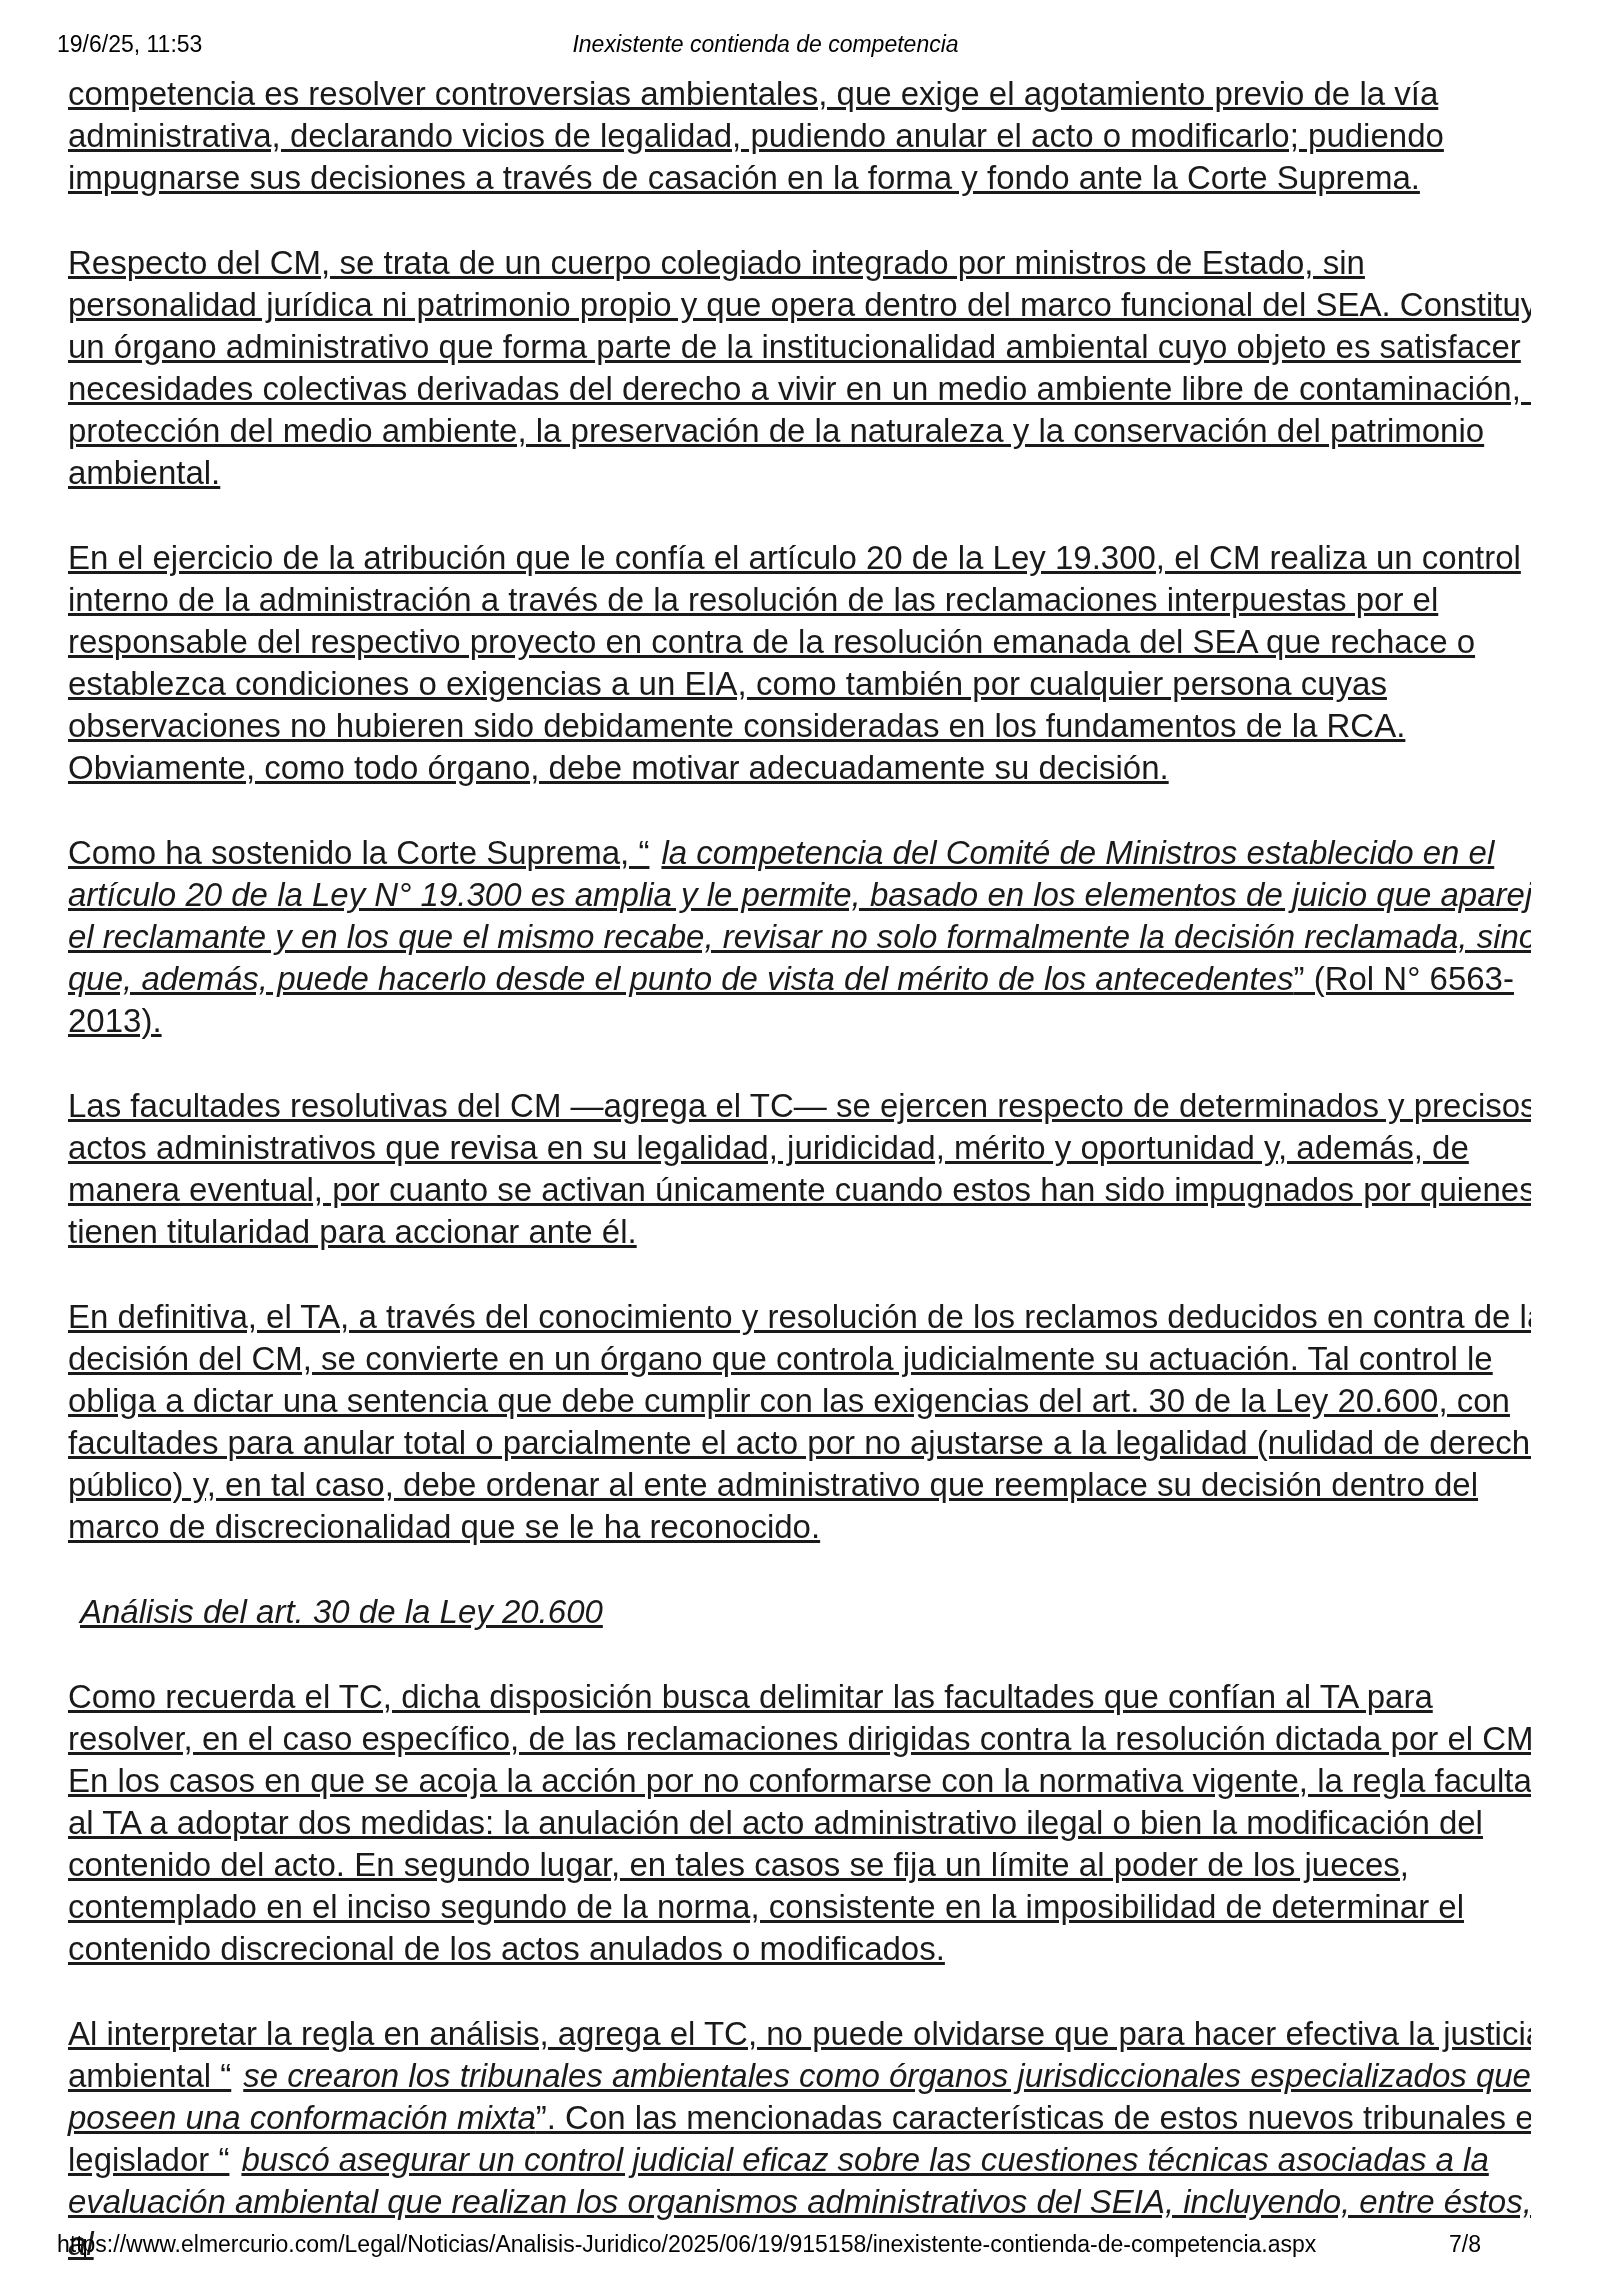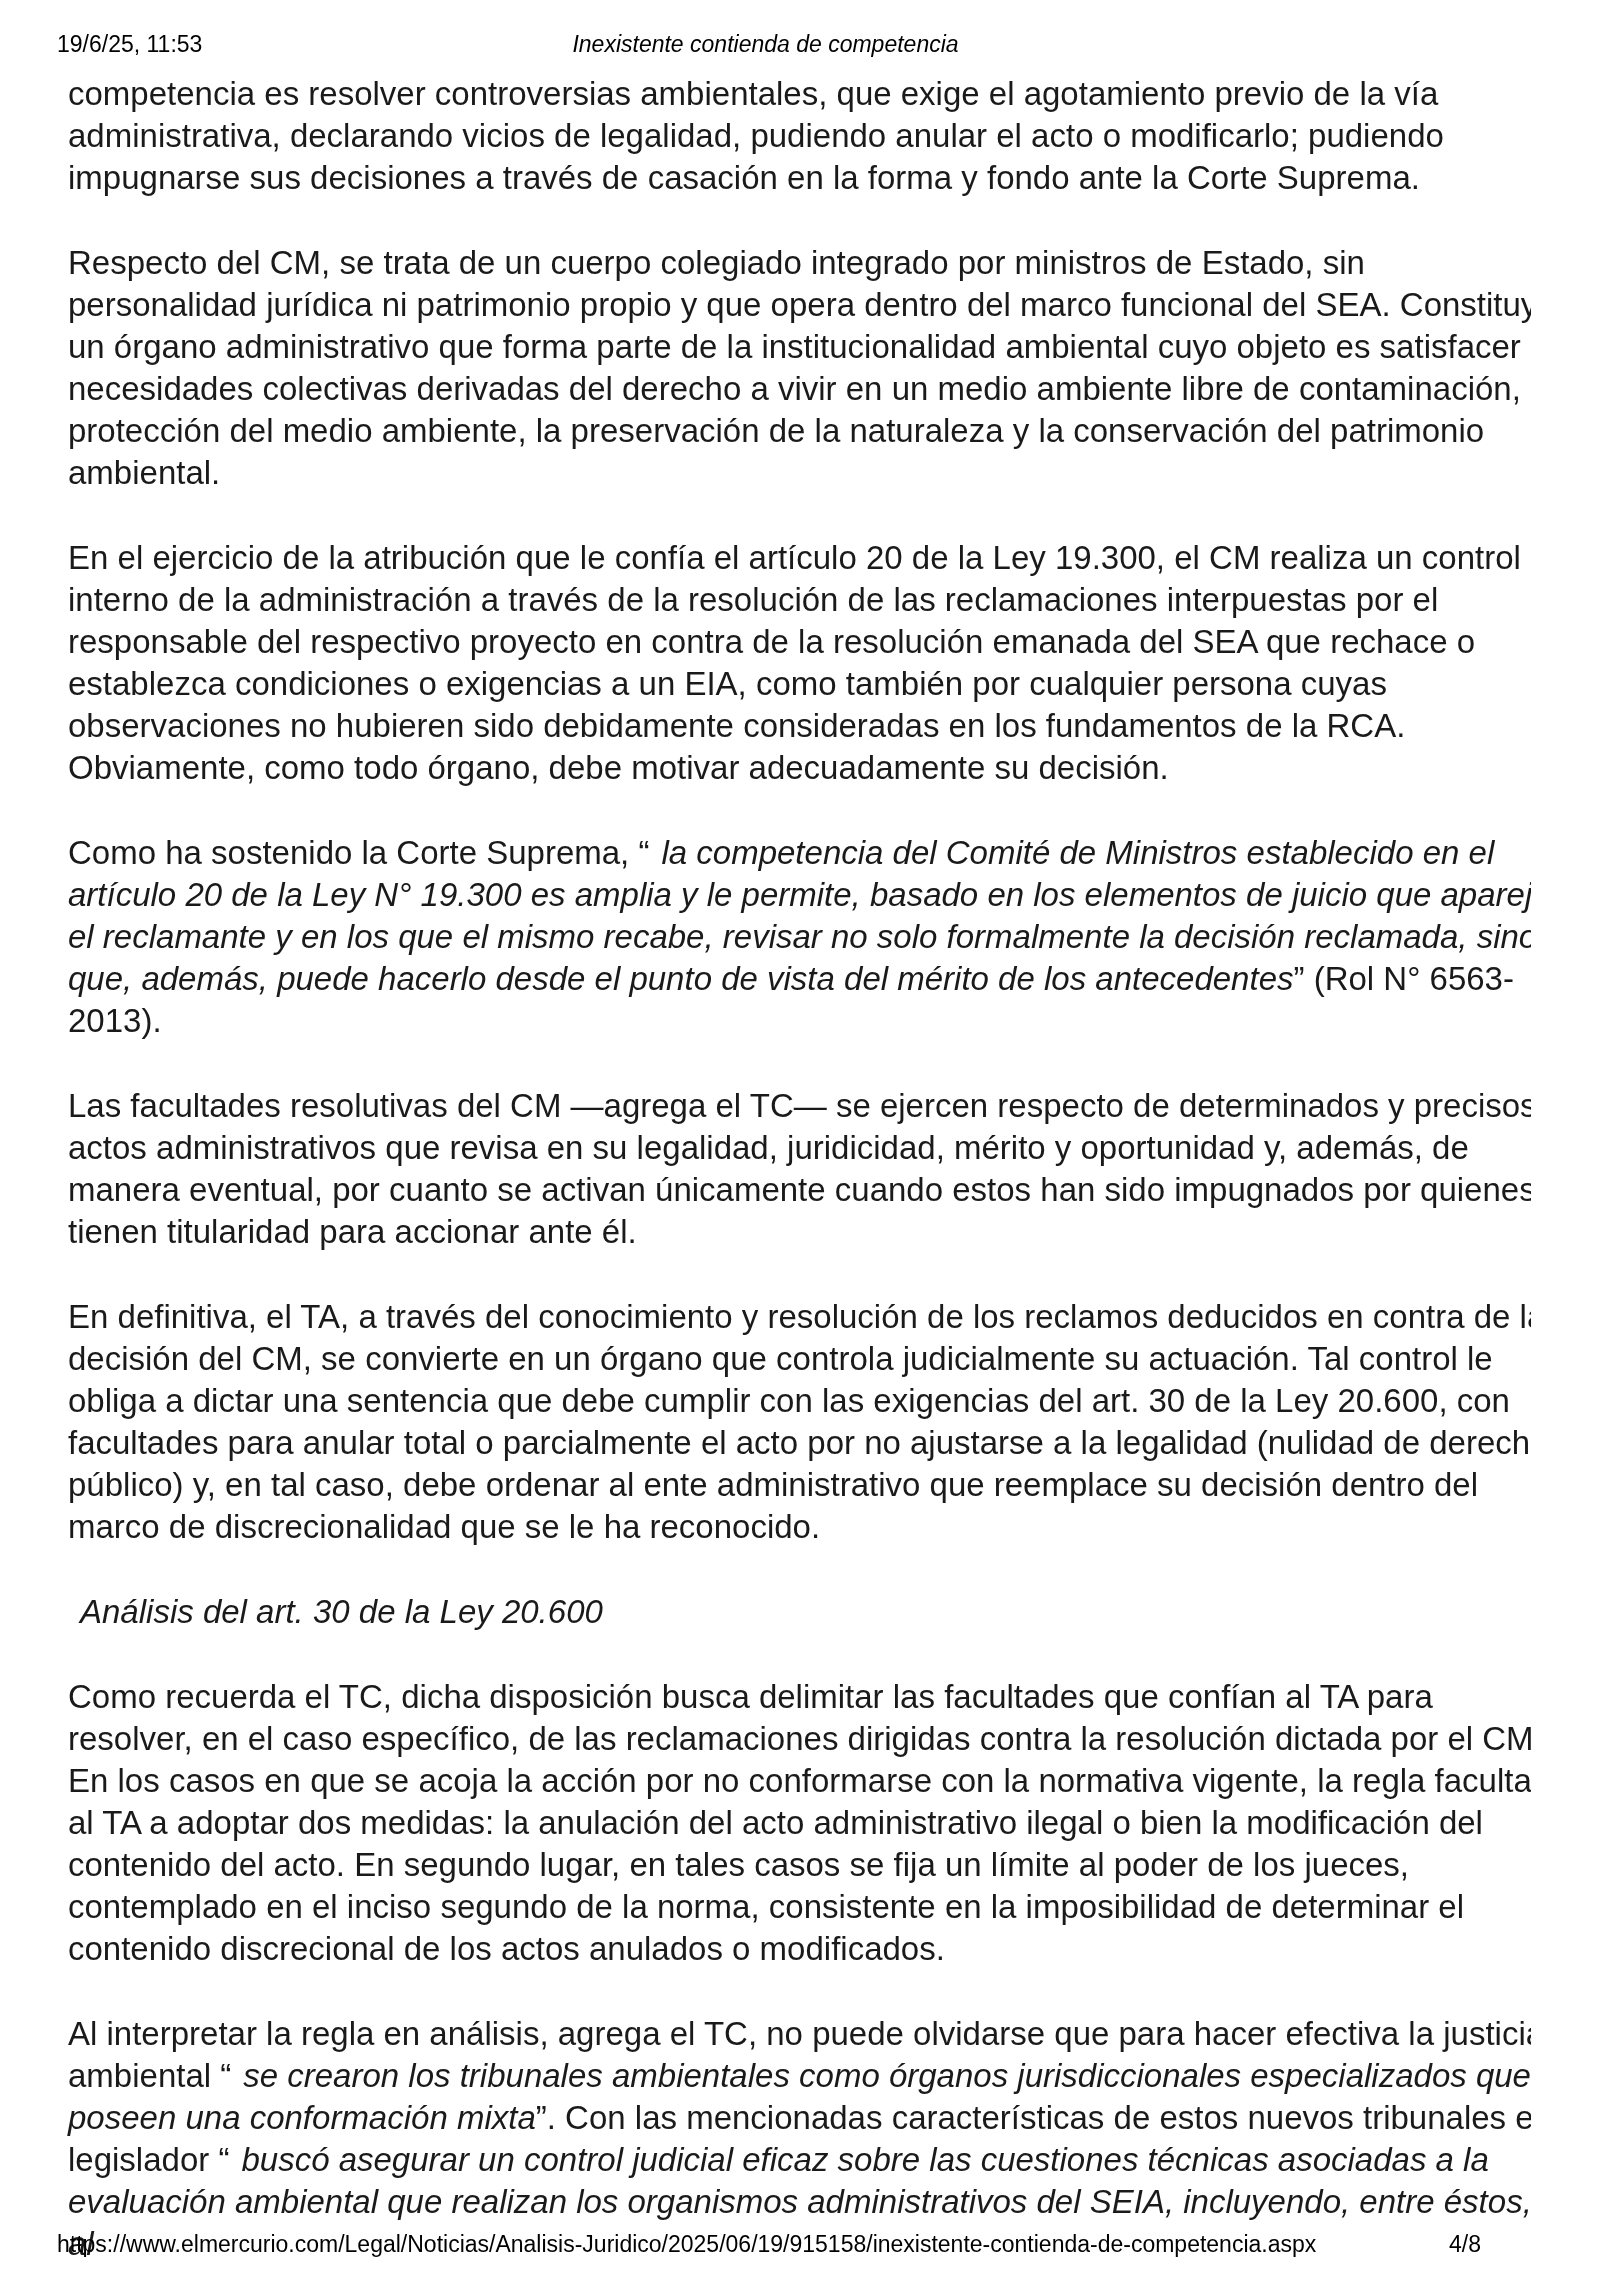--- a/index.html
+++ b/index.html
@@ -46,20 +46,21 @@
     top: 73px;
     left: 68px;
     width: 1494px;
     font-size: 33px;
     line-height: 42px;
     color: #1a1a1a;
     text-align: left;
   }
   .article p {
     margin: 0 0 43px 0;
+    text-decoration: underline;
   }
   .italic {
     font-style: italic;
     margin-left: 12px;
   }
   .page-footer {
     position: absolute;
     left: 57px;
     right: 50px;
     top: 2230px;
@@ -96,17 +97,17 @@
       <p><span>Como ha sostenido la Corte Suprema, “</span><span class="italic">la competencia del Comité de Ministros establecido en el artículo 20 de la Ley N° 19.300 es amplia y le permite, basado en los elementos de juicio que apareje el reclamante y en los que el mismo recabe, revisar no solo formalmente la decisión reclamada, sino que, además, puede hacerlo desde el punto de vista del mérito de los antecedentes</span><span>” (Rol N° 6563-2013).</span></p>
       <p><span>Las facultades resolutivas del CM —agrega el TC— se ejercen respecto de determinados y precisos actos administrativos que revisa en su legalidad, juridicidad, mérito y oportunidad y, además, de manera eventual, por cuanto se activan únicamente cuando estos han sido impugnados por quienes tienen titularidad para accionar ante él.</span></p>
       <p><span>En definitiva, el TA, a través del conocimiento y resolución de los reclamos deducidos en contra de la decisión del CM, se convierte en un órgano que controla judicialmente su actuación. Tal control le obliga a dictar una sentencia que debe cumplir con las exigencias del art. 30 de la Ley 20.600, con facultades para anular total o parcialmente el acto por no ajustarse a la legalidad (nulidad de derecho público) y, en tal caso, debe ordenar al ente administrativo que reemplace su decisión dentro del marco de discrecionalidad que se le ha reconocido.</span></p>
       <p><span class="italic">Análisis del art. 30 de la Ley 20.600</span></p>
       <p><span>Como recuerda el TC, dicha disposición busca delimitar las facultades que confían al TA para resolver, en el caso específico, de las reclamaciones dirigidas contra la resolución dictada por el CM. En los casos en que se acoja la acción por no conformarse con la normativa vigente, la regla faculta al TA a adoptar dos medidas: la anulación del acto administrativo ilegal o bien la modificación del contenido del acto. En segundo lugar, en tales casos se fija un límite al poder de los jueces, contemplado en el inciso segundo de la norma, consistente en la imposibilidad de determinar el contenido discrecional de los actos anulados o modificados.</span></p>
       <p><span>Al interpretar la regla en análisis, agrega el TC, no puede olvidarse que para hacer efectiva la justicia ambiental “</span><span class="italic">se crearon los tribunales ambientales como órganos jurisdiccionales especializados que poseen una conformación mixta</span><span>”. Con las mencionadas características de estos nuevos tribunales el legislador “</span><span class="italic">buscó asegurar un control judicial eficaz sobre las cuestiones técnicas asociadas a la evaluación ambiental que realizan los organismos administrativos del SEIA, incluyendo, entre éstos, al</span></p>
     </div>
 
   <div class="page-footer">
     <span class="footer-url">https://www.elmercurio.com/Legal/Noticias/Analisis-Juridico/2025/06/19/915158/inexistente-contienda-de-competencia.aspx</span>
-    <span class="footer-page">4/8</span>
+    <span class="footer-page">7/8</span>
   </div>
 
 </div>
 
 
 </body></html>

